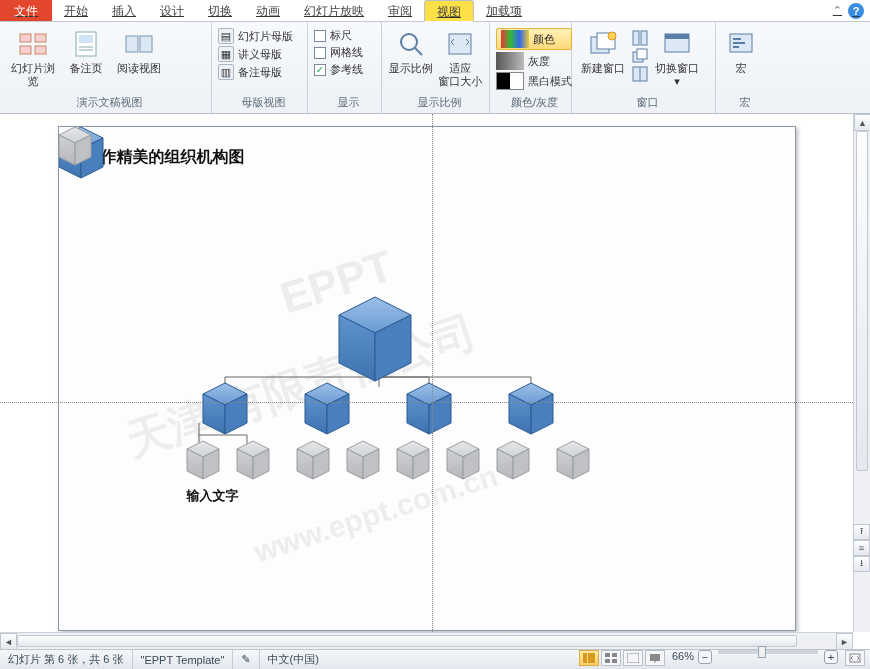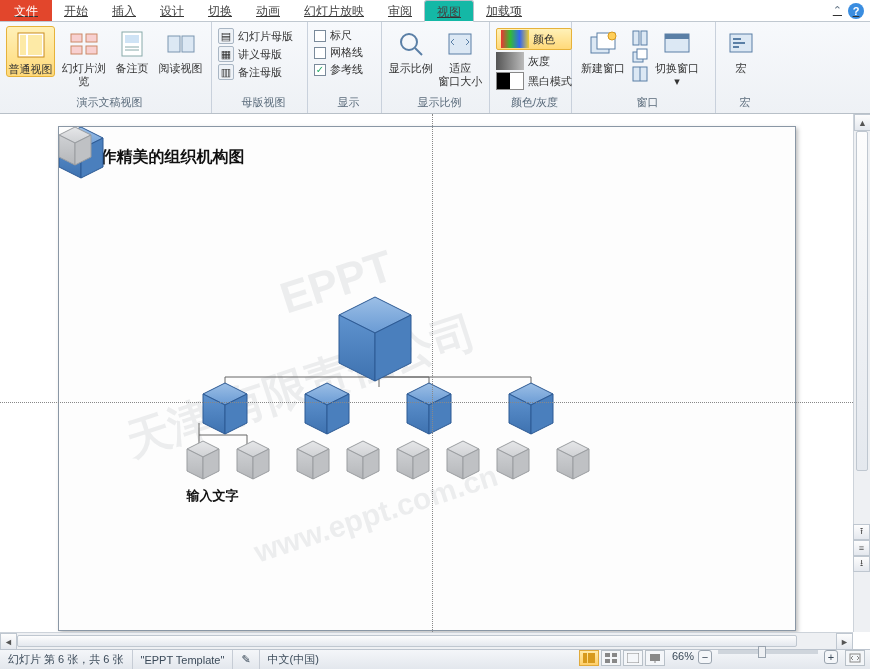--- a/index.html
+++ b/index.html
@@ -2,21 +2,21 @@
 <html><head>
 <meta charset="utf-8">
 <style>
 * { margin: 0; padding: 0; box-sizing: border-box; font-family: "Microsoft YaHei", Arial, sans-serif; }
 body { background: #fff; font-size: 12px; color: #333; width: 870px; height: 669px; overflow: hidden; position: relative; }
 
 
 .tabs { display: flex; align-items: stretch; height: 22px; background: #fff; border-bottom: 1px solid #c0c8d0; text-decoration: underline; }
 .tab-file { background: #e2462c; color: #fff; padding: 3px 14px; font-size: 12px; }
 .tab { padding: 3px 12px; color: #444; cursor: default; }
-.tab-active { background: #14b8a6; border: 1px solid #b8c0c8; border-bottom: 1px solid #f5f7fa; border-radius: 3px 3px 0 0; margin-bottom: -1px; }
+.tab-active { background: #fde047; border: 1px solid #b8c0c8; border-bottom: 1px solid #f5f7fa; border-radius: 3px 3px 0 0; margin-bottom: -1px; }
 .tabs-right { margin-left: auto; display: flex; align-items: center; padding-right: 6px; gap: 6px; }
 .help-icon { width: 16px; height: 16px; border-radius: 50%; background: #3a8de0; color: #fff; text-align: center; line-height: 16px; font-size: 11px; font-weight: bold; }
 .caret-icon { color: #678; font-size: 11px; }
 
 
 .ribbon { display: flex; height: 92px; background: linear-gradient(#f7f9fc,#eef1f5); border-bottom: 1px solid #b8c0c8; }
 .group { display: flex; flex-direction: column; border-right: 1px solid #c9d1dc; }
 .group-body { flex: 1; display: flex; align-items: flex-start; padding: 4px 6px 0 6px; gap: 4px; }
 .group-label { text-align: center; font-size: 11px; color: #5a6b7b; padding: 2px 0 3px 8px; }
 
@@ -78,30 +78,20 @@
   <div class="tabs-right">
     <span class="caret-icon">⌃</span>
     <span class="help-icon">?</span>
   </div>
 </div>
 
 <div class="ribbon">
 
   <div class="group" style="width:212px">
     <div class="group-body">
-      <div class="big-btn active">
-        <div class="ic">
-            <svg width="28" height="26">
-              <rect x="1" y="1" width="26" height="24" fill="#fff" stroke="#c98b1e"></rect>
-              <rect x="3" y="3" width="6" height="20" fill="#fdeaa6"></rect>
-              <rect x="11" y="3" width="14" height="20" fill="#fdeaa6"></rect>
-            </svg>
-          </div>
-        <span>普通视图</span>
-      </div>
       <div class="big-btn">
         <div class="ic">
             <svg width="28" height="22">
               <rect x="1" y="1" width="11" height="8" fill="#f8d0d0" stroke="#c86"></rect>
               <rect x="16" y="1" width="11" height="8" fill="#f8d0d0" stroke="#c86"></rect>
               <rect x="1" y="13" width="11" height="8" fill="#f8d0d0" stroke="#c86"></rect>
               <rect x="16" y="13" width="11" height="8" fill="#f8d0d0" stroke="#c86"></rect>
             </svg>
           </div>
         <span>幻灯片浏览</span>

